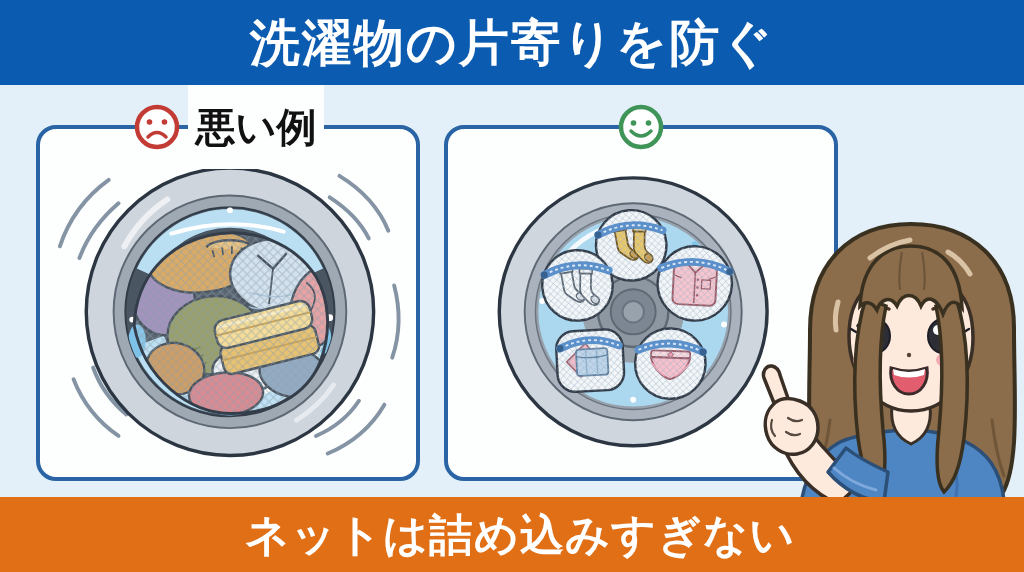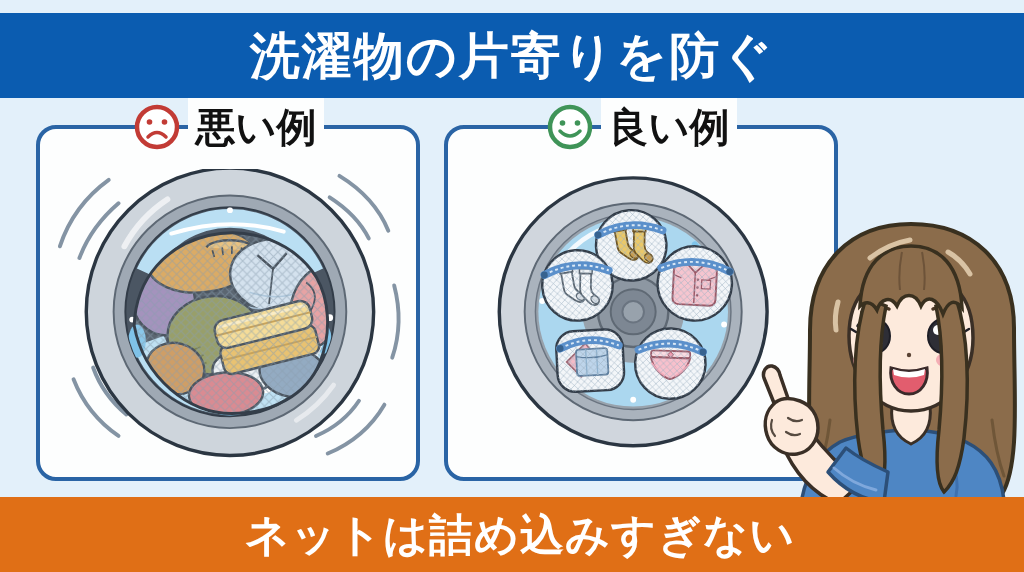--- a/index.html
+++ b/index.html
@@ -1,19 +1,19 @@
 <!DOCTYPE html>
 <html style="--page-bg: #e3f0fa; --header-bg: #0b5cb0; --footer-bg: #e06f16; --banner-text: #ffffff; --panel-border: #2a64a5; --heading-text: #111111; --bad-icon: #c23b35; --good-icon: #3f9458;"><head>
 <meta charset="utf-8">
 <style>
   html,body{margin:0;padding:0;}
   body{font-family:"Liberation Sans","DejaVu Sans",sans-serif;}
   .stage{position:relative;width:1024px;height:572px;overflow:hidden;background:var(--page-bg,#e3f0fa);}
   
-  .banner-top{position:absolute;left:0;top:13px;width:1024px;height:85px;background:var(--header-bg,#0b5cb0);display:flex;align-items:center;justify-content:center;z-index:10;}
+  .banner-top{position:absolute;left:0;top:0;width:1024px;height:85px;background:var(--header-bg,#0b5cb0);display:flex;align-items:center;justify-content:center;z-index:10;}
   .banner-title{font-size:50px;font-weight:900;color:var(--banner-text,#fff);letter-spacing:2px;line-height:1;}
   
   .banner-bottom{position:absolute;left:0;bottom:0;width:1024px;height:75px;background:var(--footer-bg,#e06f16);display:flex;align-items:center;justify-content:center;z-index:10;padding-left:8px;}
   .banner-caption{font-size:44px;font-weight:900;color:var(--banner-text,#fff);letter-spacing:1px;line-height:1;}
   
   .panel{position:absolute;top:125px;height:356px;box-sizing:border-box;background:#fdfefe;border:4px solid var(--panel-border,#2a64a5);border-radius:20px;z-index:1;}
   .panel-bad{left:36px;width:384px;}
   .panel-good{left:444px;width:394px;}
   .panel svg{position:absolute;left:0;top:0;width:100%;height:100%;}
   
@@ -232,21 +232,20 @@
     <span class="heading-label">悪い例</span>
   </div>
 
   <div class="heading heading-good">
     <svg class="heading-icon" viewBox="-25 -25 50 50" aria-hidden="true">
       <circle r="20" fill="#ffffff" stroke="currentColor" stroke-width="4.5"></circle>
       <circle cx="-7.5" cy="-4" r="2.8" fill="currentColor"></circle>
       <circle cx="7.5" cy="-4" r="2.8" fill="currentColor"></circle>
       <path d="M-10,4 Q0,14 10,4" stroke="currentColor" stroke-width="3.5" fill="none" stroke-linecap="round"></path>
     </svg>
-    <span class="heading-label">良い例</span>
   </div>
 
   <svg class="character" viewBox="0 0 272 366" aria-hidden="true">
 
     <path d="M159,18 C100,18 58,56 58,124 C58,190 52,258 70,290 C86,302 108,296 116,282 C140,296 180,296 204,282 C212,296 236,302 250,288 C268,258 262,190 262,122 C262,54 218,18 159,18 Z" fill="#8b6c4b" stroke="#39301f" stroke-width="4"></path>
     <path d="M78,214 Q74,248 64,272 M240,214 Q244,248 252,270" stroke="#6f5638" stroke-width="3" fill="none" stroke-linecap="round"></path>
 
     <path d="M146,192 L146,238 M172,192 L172,238" stroke="#3a2f26" stroke-width="3" fill="none"></path>
     <rect x="146" y="190" width="26" height="50" fill="#fdeadc"></rect>
 

